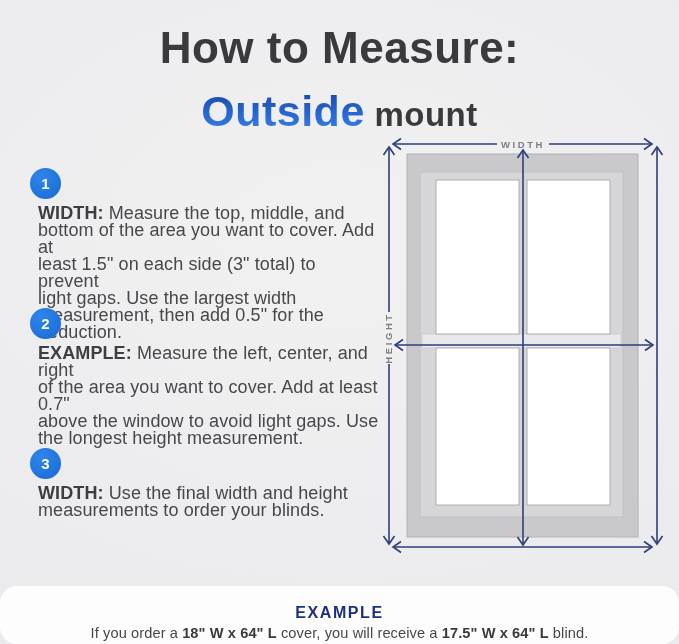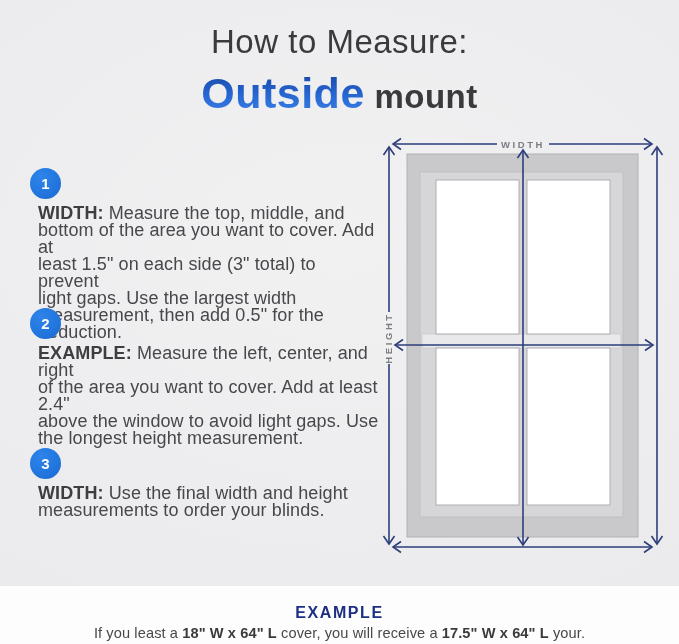--- a/index.html
+++ b/index.html
@@ -6,23 +6,23 @@
   html,body { width:679px; height:644px; }
   body { font-family:"Liberation Sans","DejaVu Sans",sans-serif; }
   .canvas {
     position:relative; width:679px; height:644px; overflow:hidden;
     background: radial-gradient(130% 95% at 50% 38%, #f1f1f2 0%, #ececee 55%, #e9e9eb 100%);
   }
 
   
   .header { position:absolute; top:24px; left:0; width:100%; text-align:center; }
   .title-line1 {
-    font-size:33px; font-weight:400; color:#3a3a3d; letter-spacing:0.5px; line-height:1.1;
+    font-size:44px; font-weight:700; color:#3a3a3d; letter-spacing:0.5px; line-height:1.1;
   }
-  .title-line2 { margin-top:10px; line-height:1.1; }
+  .title-line2 { margin-top:16px; line-height:1.1; }
   .title-accent {
     font-size:43px; font-weight:700; letter-spacing:0.5px;
     background: linear-gradient(180deg,#17429f 0%, #2767d2 55%, #3b82e8 100%);
     -webkit-background-clip:text; background-clip:text;
     -webkit-text-fill-color:transparent; color:#2161d2;
   }
   .title-mount { font-size:33px; font-weight:600; color:#3a3a3d; letter-spacing:0.5px; }
 
   
   .step { position:absolute; left:28px; width:352px; }
@@ -44,21 +44,21 @@
   .step-text { white-space:pre-line; }
 
   
   .diagram { position:absolute; left:372px; top:126px; width:300px; height:470px;text-align:right; }
   .diagram svg { display:block; width:300px; height:470px; }
   .dim-label { font-size:9.5px; letter-spacing:2.6px; fill:#7c7d82; font-weight:600; }
 
   
   .example-strip {
     position:absolute; left:0; top:586px; width:679px; height:58px;
-    background:#fdfdfe; text-align:center;
+    background:#fdfdfe; text-align:center;border-radius:17px;
   }
   .example-heading {
     margin-top:19px; line-height:1;
     font-size:16px; font-weight:700; letter-spacing:1.6px; color:#1c2f82;
   }
   .example-line {
     margin-top:5px; line-height:1;
     font-size:14.6px; color:#48484b; letter-spacing:0.1px;
   }
   .example-line b { font-weight:700; color:#3a3a3d; }
@@ -79,21 +79,21 @@
 bottom of the area you want to cover. Add at
 least 1.5" on each side (3" total) to prevent
 light gaps. Use the largest width
 measurement, then add 0.5" for the
 deduction.</span></p>
   </div>
 
   <div class="step step-2">
     <div class="badge">2</div>
     <p><span class="step-label">EXAMPLE:</span> <span class="step-text">Measure the left, center, and right
-of the area you want to cover. Add at least 2.4"
+of the area you want to cover. Add at least 0.7"
 above the window to avoid light gaps. Use
 the longest height measurement.</span></p>
   </div>
 
   <div class="step step-3">
     <div class="badge">3</div>
     <p><span class="step-label">WIDTH:</span> <span class="step-text">Use the final width and height
 measurements to order your blinds.</span></p>
   </div>
 
@@ -151,16 +151,16 @@
         </g>
       </g>
 
       <text x="151" y="21.5" text-anchor="middle" class="dim-label">WIDTH</text>
       <text transform="translate(20 212) rotate(-90)" text-anchor="middle" class="dim-label">HEIGHT</text>
     </svg>
   </div>
 
   <div class="example-strip">
     <div class="example-heading">EXAMPLE</div>
-    <div class="example-line"><span>If you least a </span><b>18" W x 64" L</b><span> cover, you will receive a </span><b>17.5" W x 64" L</b><span> your.</span></div>
+    <div class="example-line"><span>If you order a </span><b>18" W x 64" L</b><span> cover, you will receive a </span><b>17.5" W x 64" L</b><span> blind.</span></div>
   </div>
 
 </div>
 
 </body></html>

